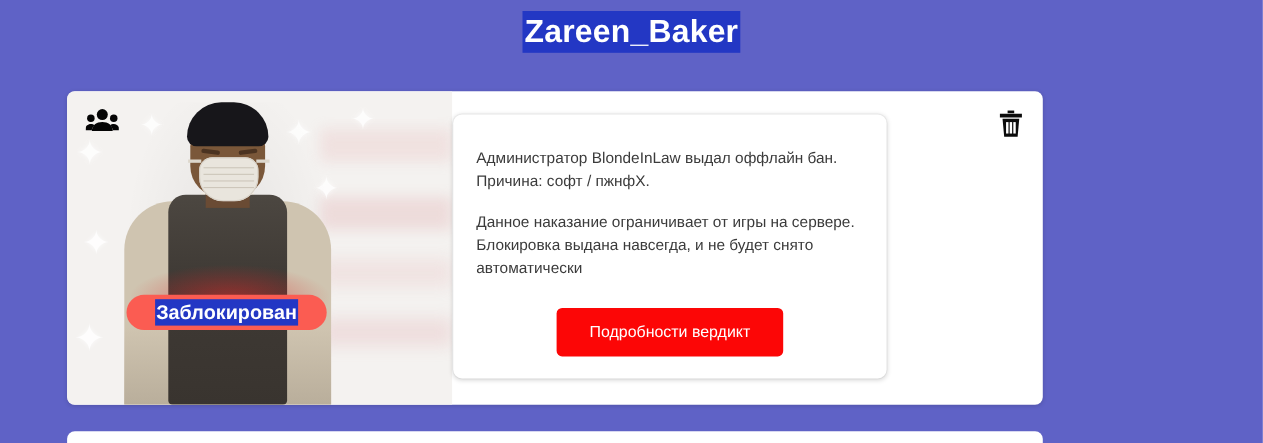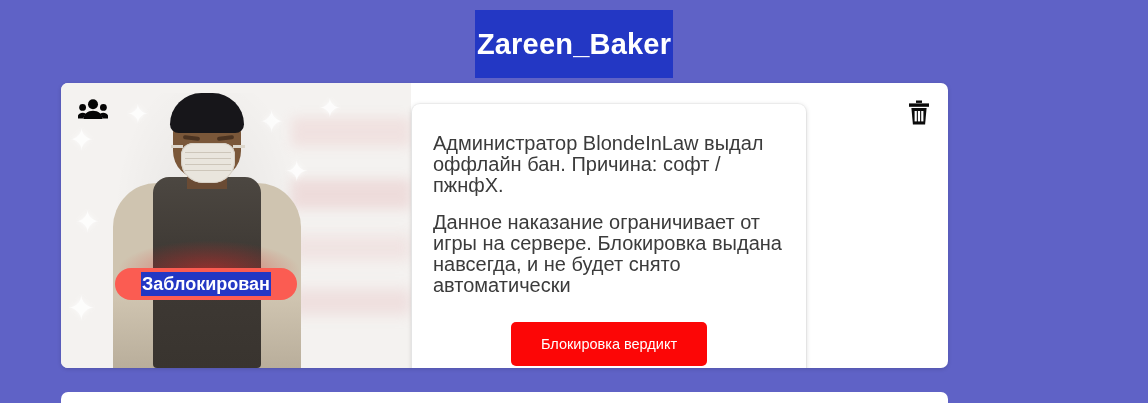--- a/index.html
+++ b/index.html
@@ -22,21 +22,21 @@
     text-align: center;
     padding-top: 10px;
   }
   .page-title {
     display: inline-block;
     font-size: 29px;
     font-weight: bold;
     line-height: 36px;
     color: #ffffff;
     background: #2337c4;     
-    padding: 16px 2px;
+    padding: 1px 2px;
     letter-spacing: 0.2px;
   }
 
   
   .profile-card {
     position: absolute;
     left: 61px;
     top: 83px;
     width: 887px;
     height: 285px;
@@ -249,21 +249,21 @@
     flex: 0 0 auto;
     margin-top: 2px;
   }
   .collapse-btn i {
     display: block;
     width: 18px; height: 3px;
     background: #9a9a9a;
   }
 
   .details-body p {
-    font-size: 20px;
+    font-size: 14px;
     line-height: 21px;
     color: #3b3b3b;
     margin-top: 11px;
   }
   .details-body p.second { margin-top: 16px; }
 
   .appeal-row {
     margin-top: 26px;
     display: flex;
     justify-content: center;
@@ -366,19 +366,19 @@
   </div>
 
   <div class="details-panel">
 
     <div class="details-body">
       <p class="first">Администратор BlondeInLaw выдал оффлайн бан. Причина: софт / пжнфХ.</p>
       <p class="second">Данное наказание ограничивает от игры на сервере. Блокировка выдана навсегда, и не будет снято автоматически</p>
     </div>
 
     <div class="appeal-row">
-      <button class="appeal-btn">Блокировка вердикт</button>
+      <button class="appeal-btn">Подробности вердикт</button>
     </div>
   </div>
 
 </div>
 
 <div class="next-card"></div>
 
 </body></html>

